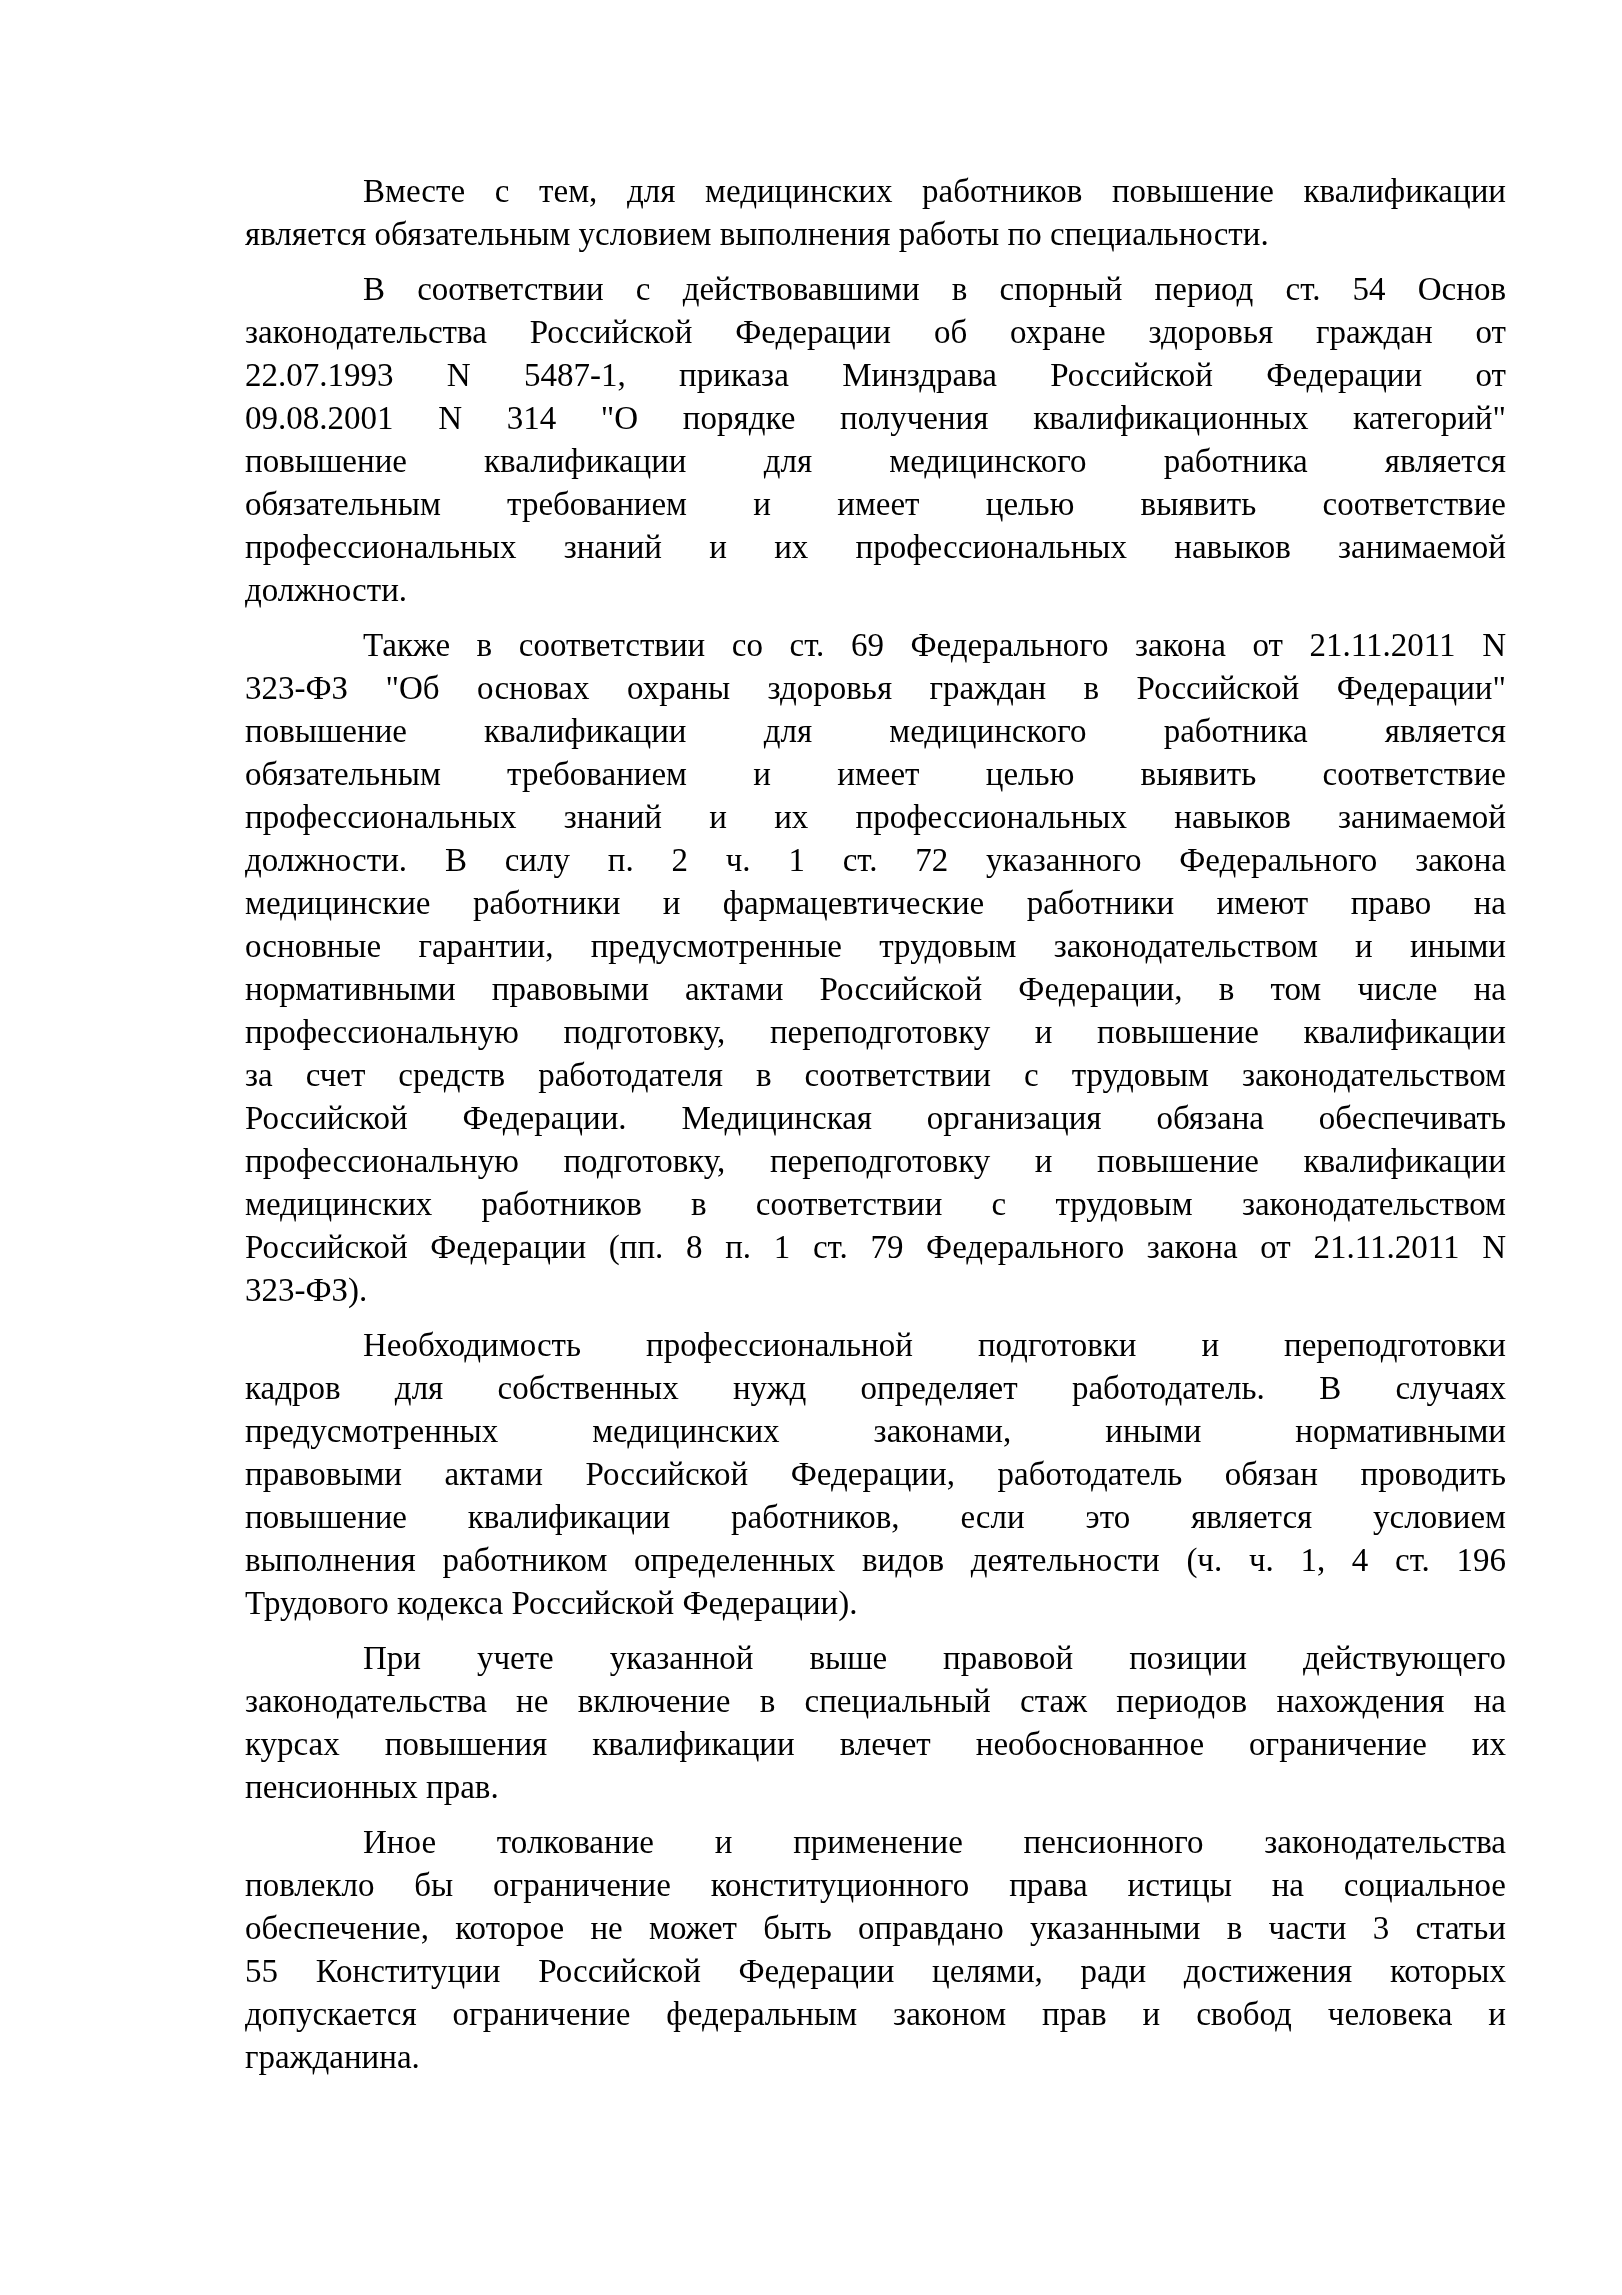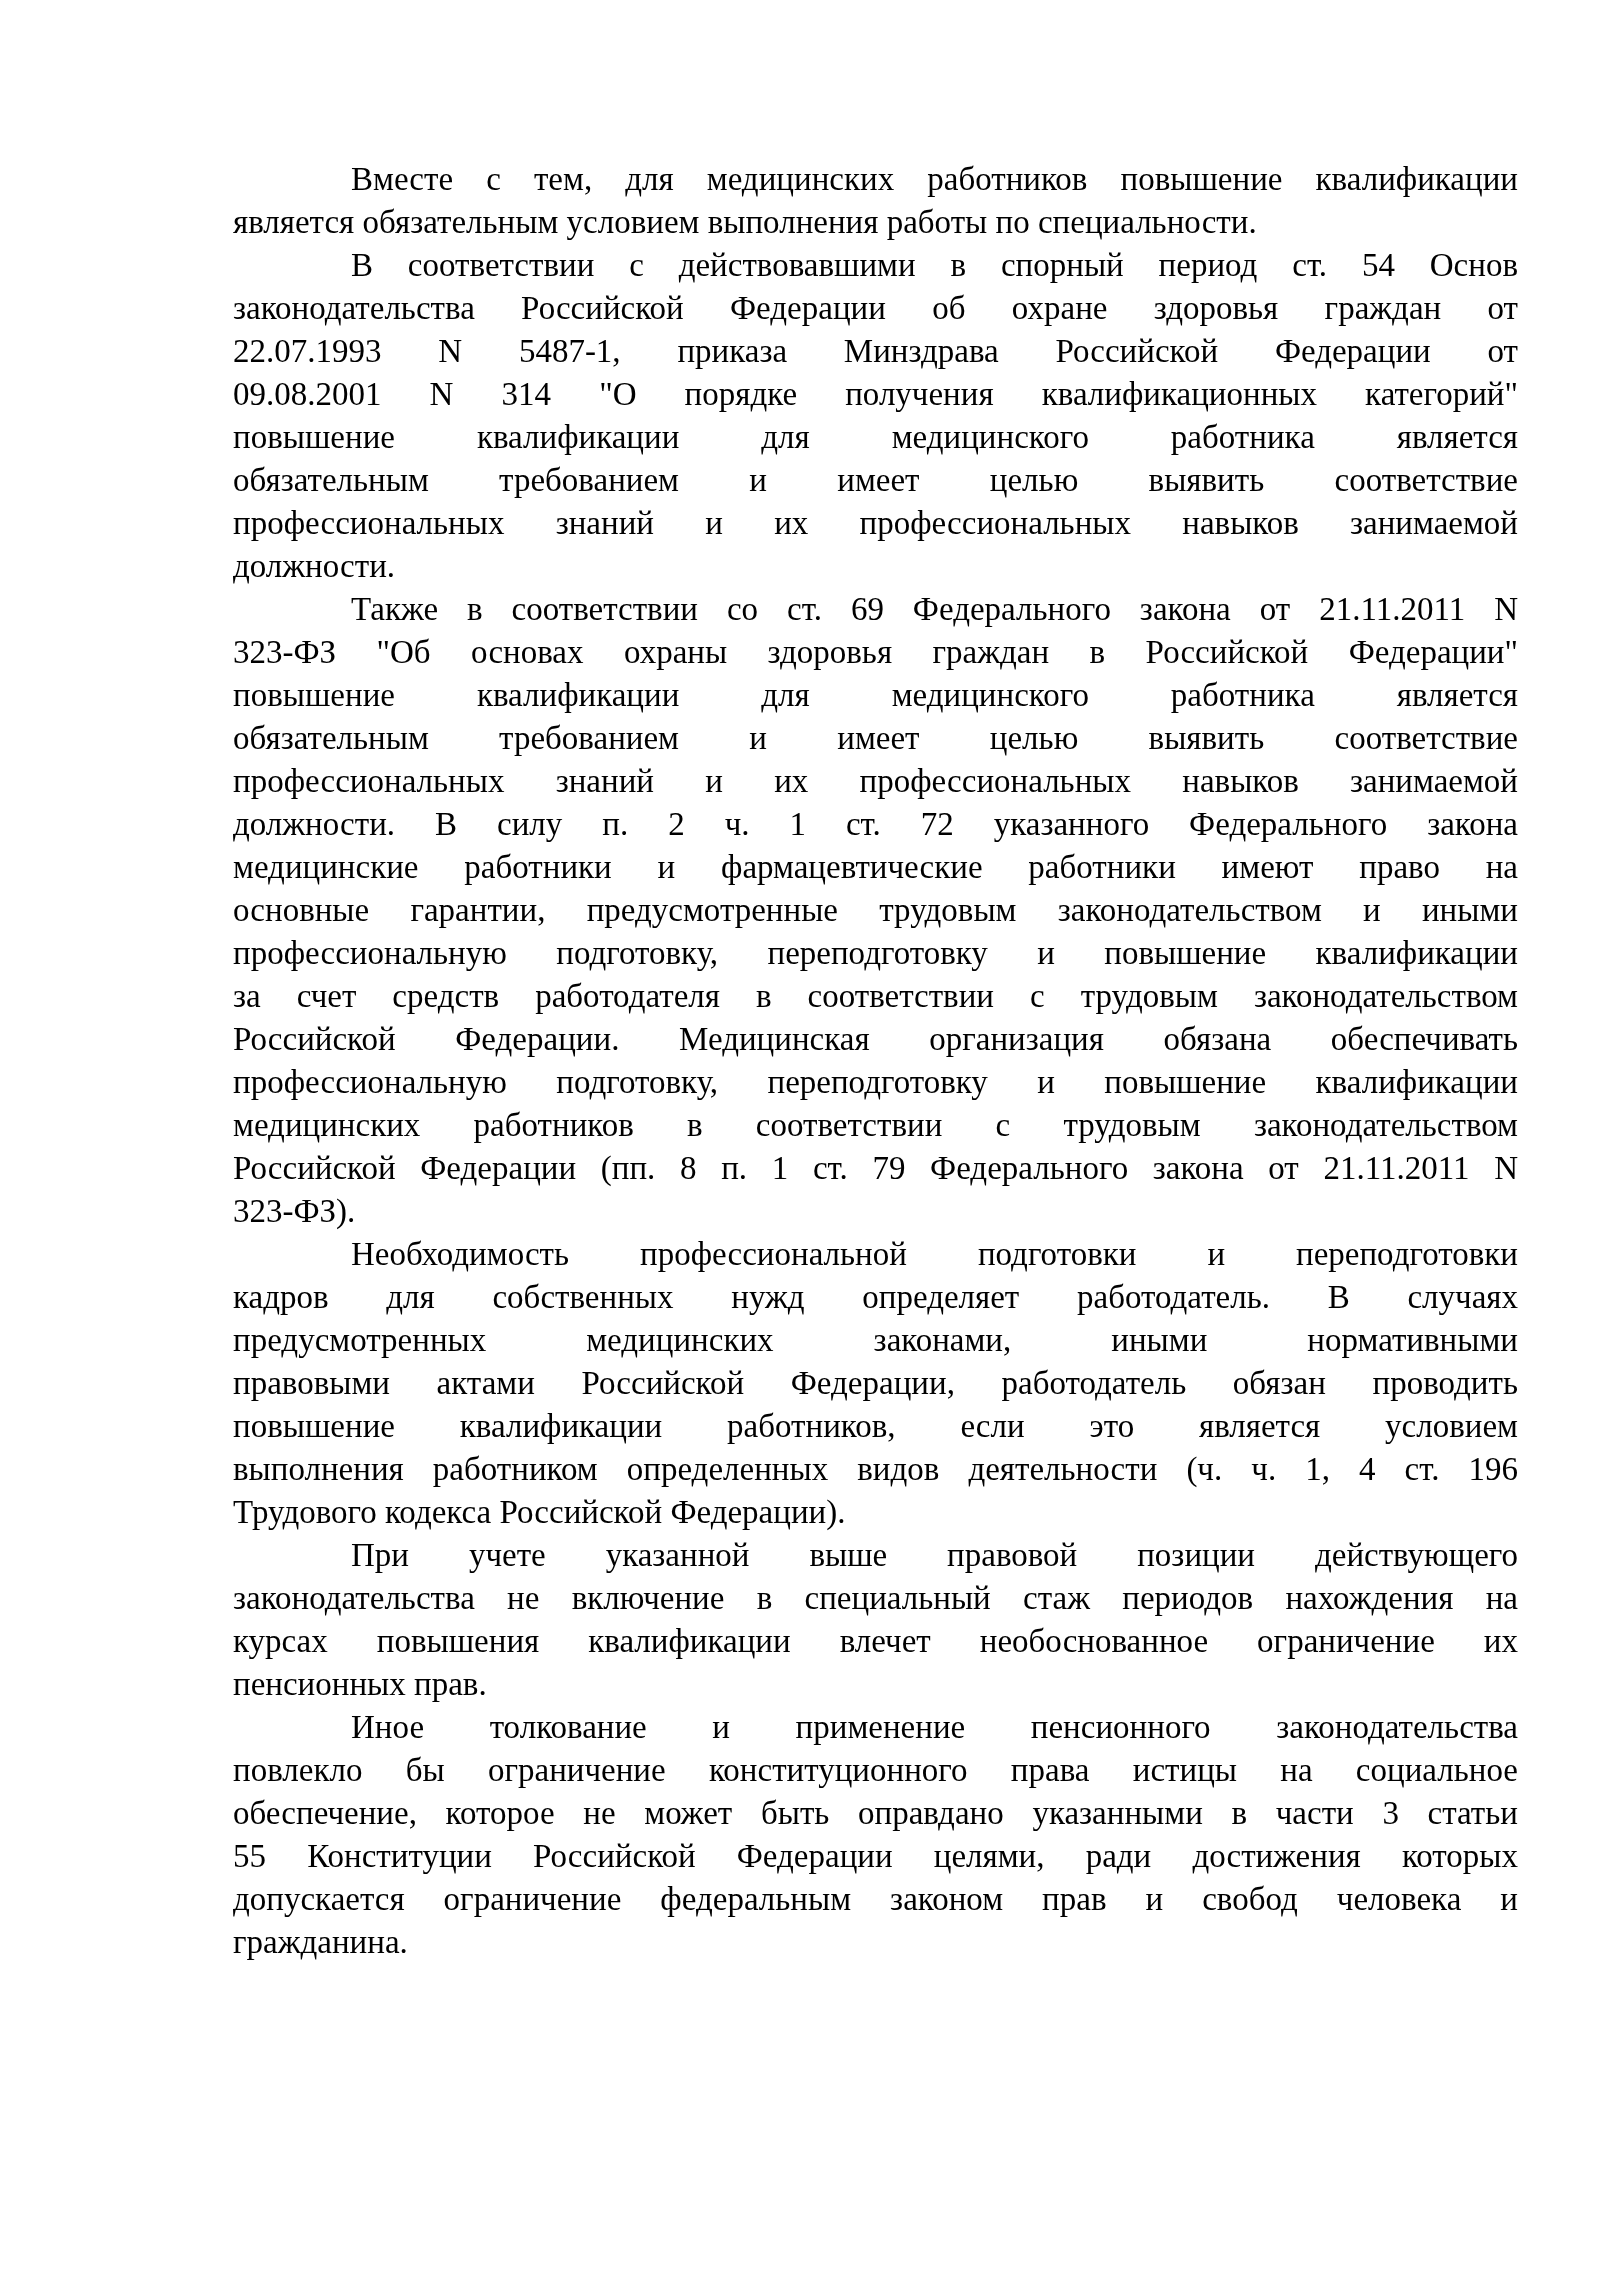--- a/index.html
+++ b/index.html
@@ -13,21 +13,21 @@
   .text-block {
     position: absolute;
     left: 233px;
     top: 158px;
     width: 1285px;
     font-family: "Liberation Serif", "DejaVu Serif", serif;
     font-size: 33px;
     line-height: 43px;
     color: #000000;
   }
-  .paragraph { margin: 0; padding: 0; }
+  .paragraph { margin: 12px; padding: 0; }
   .line {
     text-align: justify;
     text-align-last: justify;
   }
   .line.first { text-indent: 118px; }
   .line.end { text-align-last: left; }
 </style>
 </head>
 <body>
 
@@ -49,20 +49,21 @@
       </div>
       <div class="paragraph">
         <div class="line first">Также в соответствии со ст. 69 Федерального закона от 21.11.2011 N</div>
         <div class="line">323-ФЗ "Об основах охраны здоровья граждан в Российской Федерации"</div>
         <div class="line">повышение квалификации для медицинского работника является</div>
         <div class="line">обязательным требованием и имеет целью выявить соответствие</div>
         <div class="line">профессиональных знаний и их профессиональных навыков занимаемой</div>
         <div class="line">должности. В силу п. 2 ч. 1 ст. 72 указанного Федерального закона</div>
         <div class="line">медицинские работники и фармацевтические работники имеют право на</div>
         <div class="line">основные гарантии, предусмотренные трудовым законодательством и иными</div>
+        <div class="line">нормативными правовыми актами Российской Федерации, в том числе на</div>
         <div class="line">профессиональную подготовку, переподготовку и повышение квалификации</div>
         <div class="line">за счет средств работодателя в соответствии с трудовым законодательством</div>
         <div class="line">Российской Федерации. Медицинская организация обязана обеспечивать</div>
         <div class="line">профессиональную подготовку, переподготовку и повышение квалификации</div>
         <div class="line">медицинских работников в соответствии с трудовым законодательством</div>
         <div class="line">Российской Федерации (пп. 8 п. 1 ст. 79 Федерального закона от 21.11.2011 N</div>
         <div class="line end">323-ФЗ).</div>
       </div>
       <div class="paragraph">
         <div class="line first">Необходимость профессиональной подготовки и переподготовки</div>

